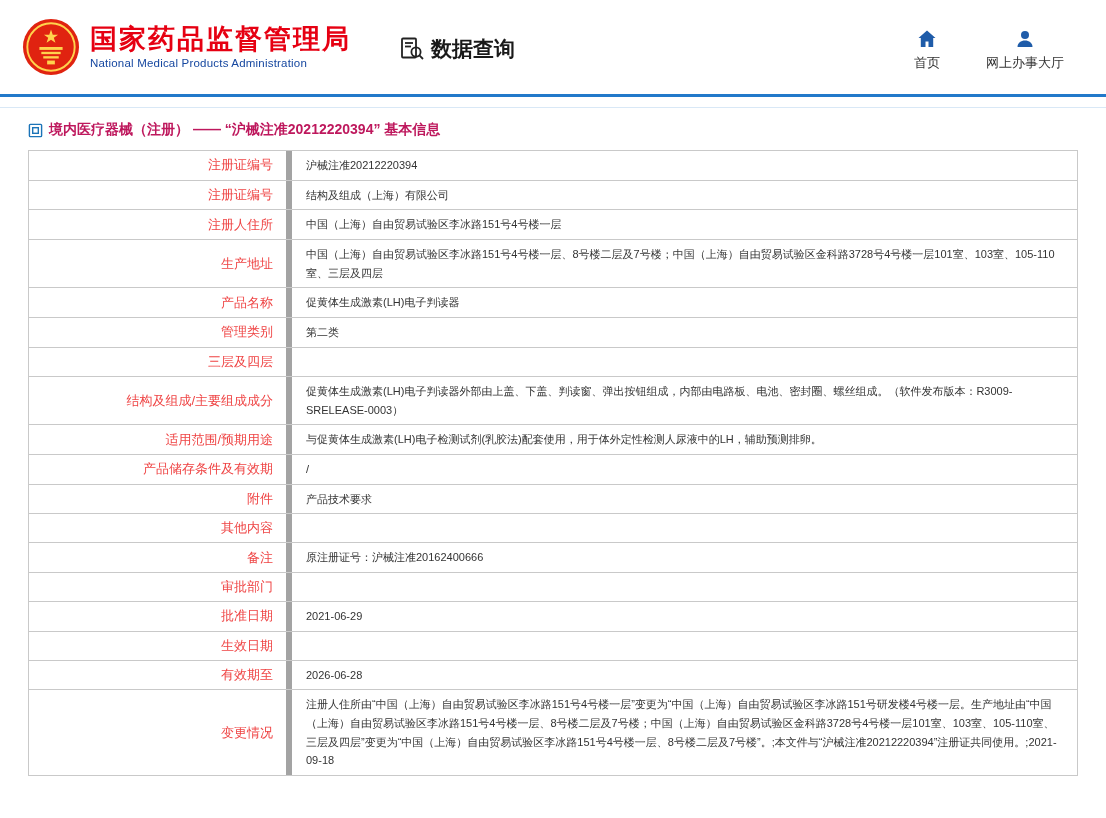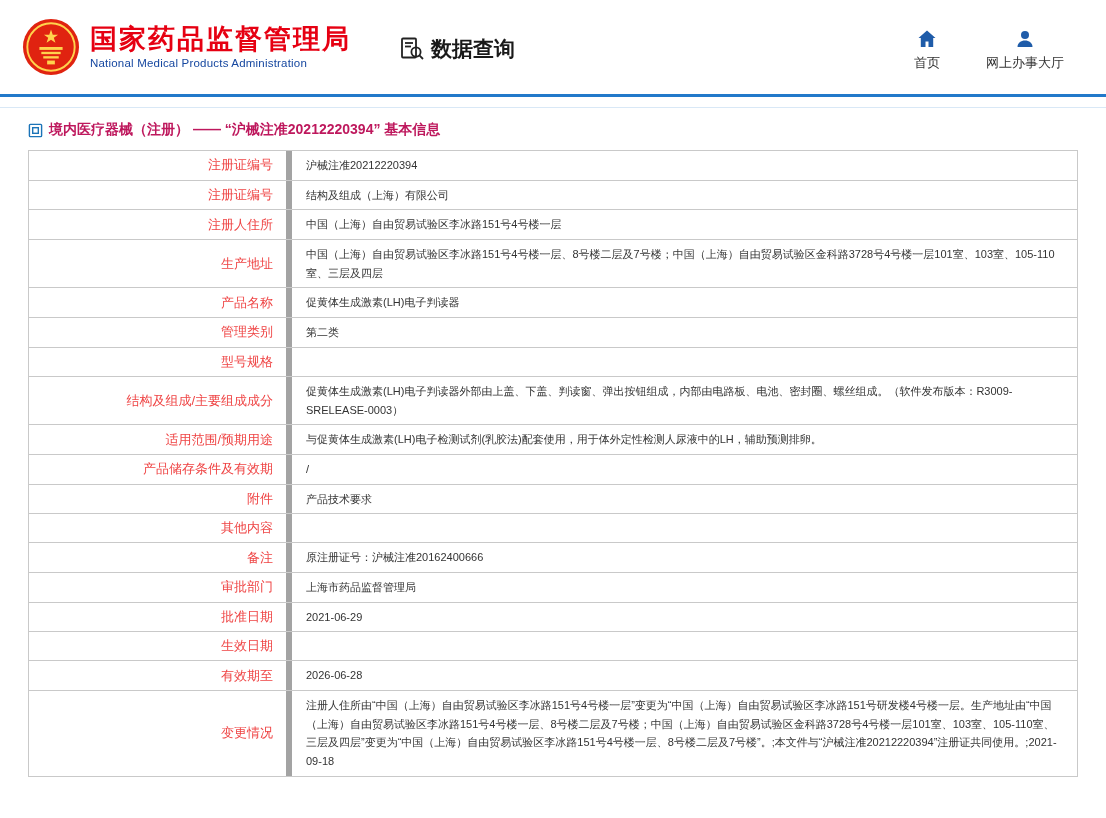--- a/index.html
+++ b/index.html
@@ -131,21 +131,21 @@
           <div class="tcell tvalue">促黄体生成激素(LH)电子判读器</div>
         </div>
         <div class="trow">
           <div class="tcell tlabel">
             <span>管理类别</span>
           </div>
           <div class="tcell tvalue">第二类</div>
         </div>
         <div class="trow">
           <div class="tcell tlabel">
-            <span>型号规格</span>
+            <span>三层及四层</span>
           </div>
         </div>
         <div class="trow">
           <div class="tcell tlabel">
             <span>结构及组成/主要组成成分</span>
           </div>
           <div class="tcell tvalue">促黄体生成激素(LH)电子判读器外部由上盖、下盖、判读窗、弹出按钮组成，内部由电路板、电池、密封圈、螺丝组成。（软件发布版本：R3009-SRELEASE-0003）</div>
         </div>
         <div class="trow">
           <div class="tcell tlabel">
@@ -174,21 +174,20 @@
         <div class="trow">
           <div class="tcell tlabel">
             <span>备注</span>
           </div>
           <div class="tcell tvalue">原注册证号：沪械注准20162400666</div>
         </div>
         <div class="trow">
           <div class="tcell tlabel">
             <span>审批部门</span>
           </div>
-          <div class="tcell tvalue">上海市药品监督管理局</div>
         </div>
         <div class="trow">
           <div class="tcell tlabel">
             <span>批准日期</span>
           </div>
           <div class="tcell tvalue">2021-06-29</div>
         </div>
         <div class="trow">
           <div class="tcell tlabel">
             <span>生效日期</span>

